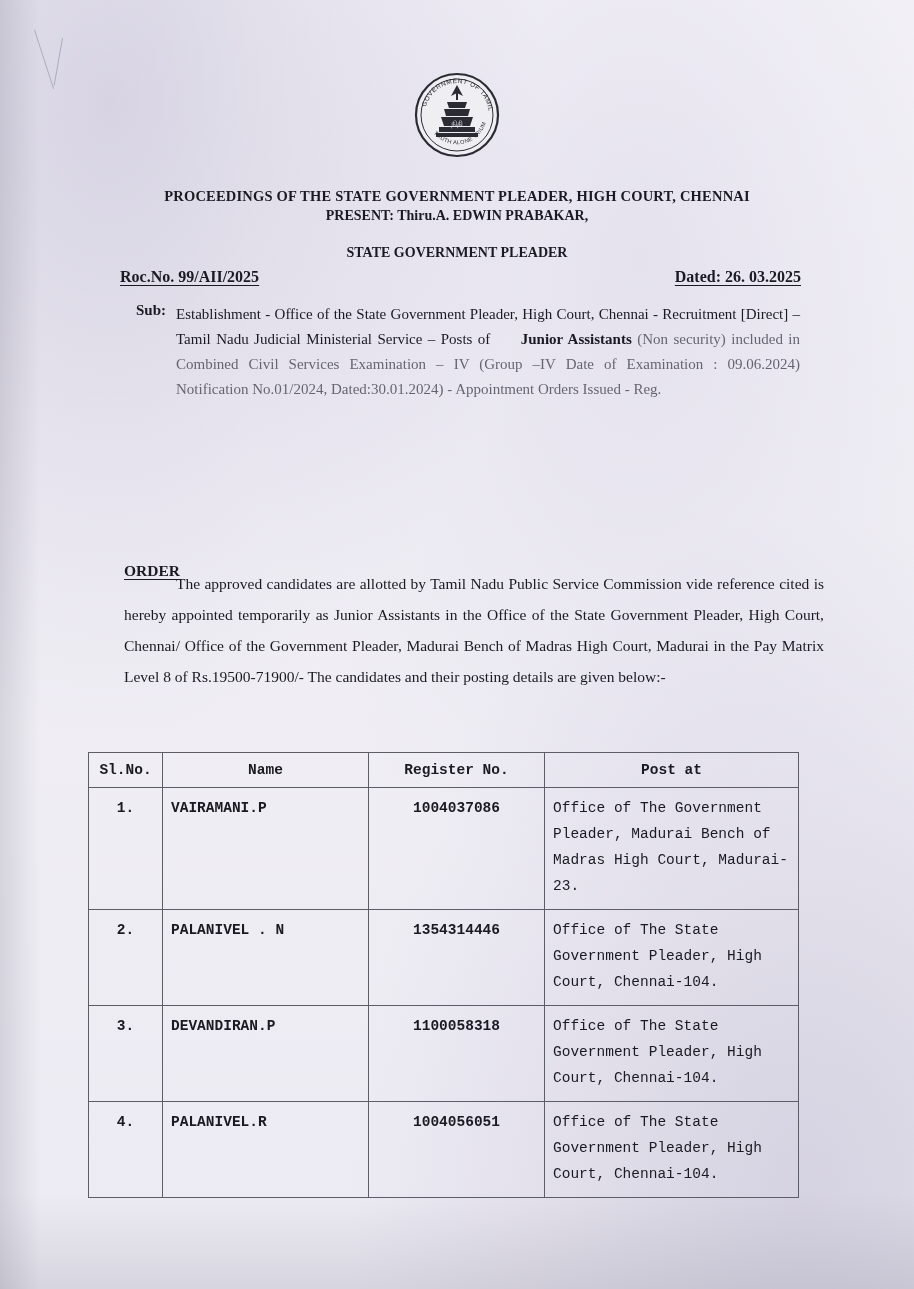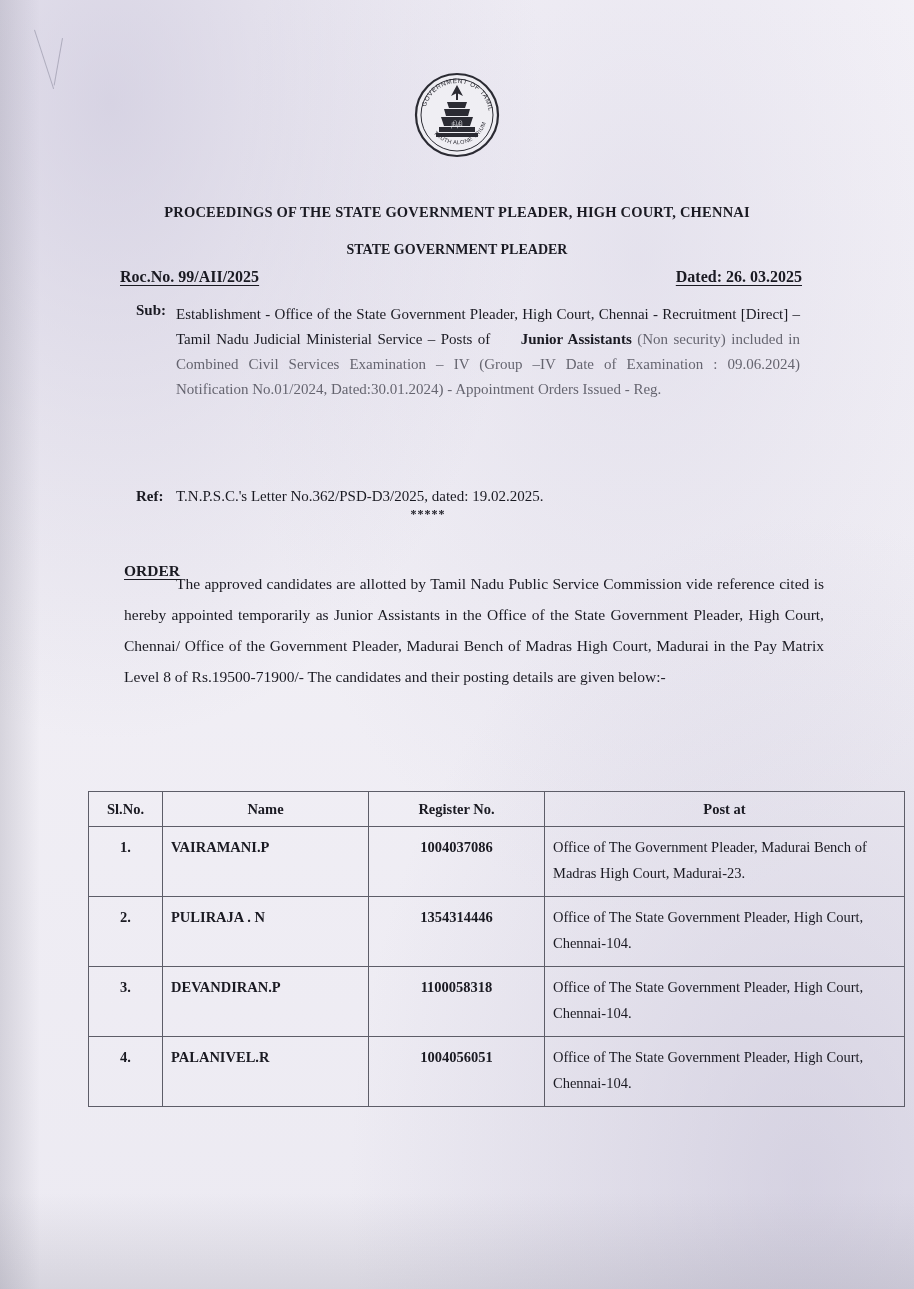--- a/index.html
+++ b/index.html
@@ -56,21 +56,21 @@
   .emblem {
     width: 86px;
     height: 86px;
     position: relative;
   }
   .emblem svg { display: block; }
 
   .header {
     position: absolute;
     left: 0; right: 0;
-    top: 204px;
+    top: 188px;
     text-align: center;
     z-index: 3;
   }
   .header .line1 {
     font-family: "Liberation Serif", serif;
     font-weight: bold;
     font-size: 14.5px;
     letter-spacing: 0.2px;
   }
   .header .line2 {
@@ -81,33 +81,33 @@
   .header .line3 {
     font-weight: bold;
     font-size: 14px;
     margin-top: 21px;
   }
 
   .rocline {
     position: absolute;
     top: 268px;
     left: 120px;
-    right: 88px;
+    right: 81px;
     display: flex;
     justify-content: space-between;
     align-items: flex-start;
     z-index: 3;
   }
   .rocno, .dated {
     font-weight: bold;
     font-size: 16px;
     text-decoration: underline;
     text-underline-offset: 3px;
   }
-  .dated { margin-right: 24px; }
+  .dated { margin-right: 32px; }
 
   .subblock {
     position: absolute;
     top: 302px;
     left: 176px;
     width: 624px;
     z-index: 3;
   }
   .sub-label {
     position: absolute;
@@ -168,24 +168,25 @@
     font-size: 15.5px;
     line-height: 31px;
     text-align: justify;
     text-justify: inter-word;
     z-index: 3;
   }
   .body-para .indent { display: inline-block; width: 52px; }
 
   .table-wrap {
     position: absolute;
-    top: 791px;
+    top: 752px;
     left: 88px;
-    width: 817px;
-    z-index: 3;
+    width: 711px;
+    z-index: 3;
+    font-family: Liberation Mono, monospace;
   }
   table.candidates {
     border-collapse: collapse;
     width: 100%;
     table-layout: fixed;
   }
   table.candidates th, table.candidates td {
     border: 1px solid #5d5d68;
     vertical-align: top;
     padding: 7px 8px 10px 8px;
@@ -256,40 +257,36 @@
         <path id="arcBot" d="M14 50 A30 30 0 0 0 72 50" fill="none"></path>
         <text font-family="Liberation Sans, sans-serif" font-size="5.6" fill="#2b2b33" letter-spacing="0.4">
           <textPath href="#arcBot" startOffset="16%">TRUTH ALONE TRIUMPHS</textPath>
         </text>
       </svg>
     </div>
   </div>
 
   <div class="header">
     <div class="line1">PROCEEDINGS OF THE STATE GOVERNMENT PLEADER, HIGH COURT, CHENNAI</div>
+    <div class="line2">PRESENT: Thiru.A. EDWIN PRABAKAR,</div>
     <div class="line3">STATE GOVERNMENT PLEADER</div>
   </div>
 
   <div class="rocline">
     <span class="rocno">Roc.No. 99/AII/2025</span>
     <span class="dated">Dated: 26. 03.2025</span>
   </div>
 
   <div class="subblock">
     <span class="sub-label">Sub:</span>
     <div class="sub-body">
       <span>Establishment - Office  of the State Government  Pleader, High Court, Chennai - Recruitment  [Direct] – Tamil Nadu Judicial  Ministerial  Service – Posts  of </span><b>Junior Assistants</b><span class="faded"> (Non  security)         included      in  Combined  Civil  Services Examination – IV (Group –IV Date of  Examination : 09.06.2024) Notification  No.01/2024,  Dated:30.01.2024)  -  Appointment Orders Issued - Reg.</span>
     </div>
   </div>
 
-  <div class="refblock">
-    <span class="ref-label">Ref:</span>
-    <div class="ref-body">T.N.P.S.C.'s Letter No.362/PSD-D3/2025, dated: 19.02.2025.</div>
-    <div class="stars">*****</div>
-  </div>
 
   <div class="order-title">ORDER</div>
 
   <div class="body-para">
     <span class="indent"></span><span>The  approved  candidates  are  allotted  by  Tamil  Nadu  Public  Service Commission  vide  reference  cited  is  hereby  appointed  temporarily  as  Junior Assistants  in  the  Office  of  the  State  Government  Pleader,  High  Court,  Chennai/ Office of the Government Pleader, Madurai Bench of Madras High Court, Madurai in  the  Pay  Matrix  Level  8  of  Rs.19500-71900/-  The  candidates  and  their  posting details are given below:-</span>
   </div>
 
   <div class="table-wrap">
     <table class="candidates">
       <colgroup>
@@ -308,21 +305,21 @@
       </thead>
       <tbody>
         <tr>
           <td class="c-sl">1.</td>
           <td class="c-name">VAIRAMANI.P</td>
           <td class="c-reg">1004037086</td>
           <td class="c-post">Office of The Government Pleader, Madurai Bench of Madras High Court, Madurai-23.</td>
         </tr>
         <tr>
           <td class="c-sl">2.</td>
-          <td class="c-name">PULIRAJA . N</td>
+          <td class="c-name">PALANIVEL . N</td>
           <td class="c-reg">1354314446</td>
           <td class="c-post">Office of The State Government Pleader, High Court, Chennai-104.</td>
         </tr>
         <tr>
           <td class="c-sl">3.</td>
           <td class="c-name">DEVANDIRAN.P</td>
           <td class="c-reg">1100058318</td>
           <td class="c-post">Office of The State Government Pleader, High Court, Chennai-104.</td>
         </tr>
         <tr>

